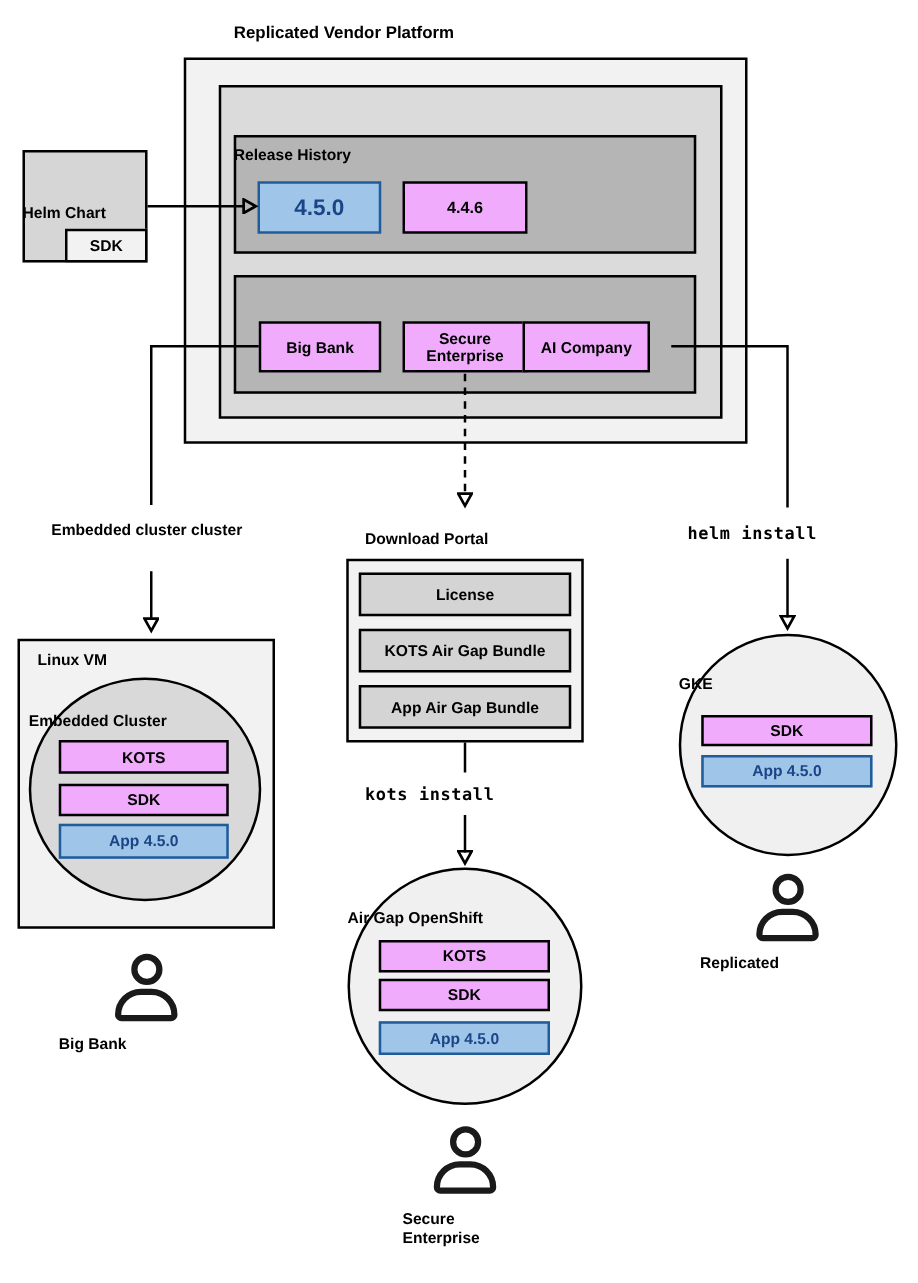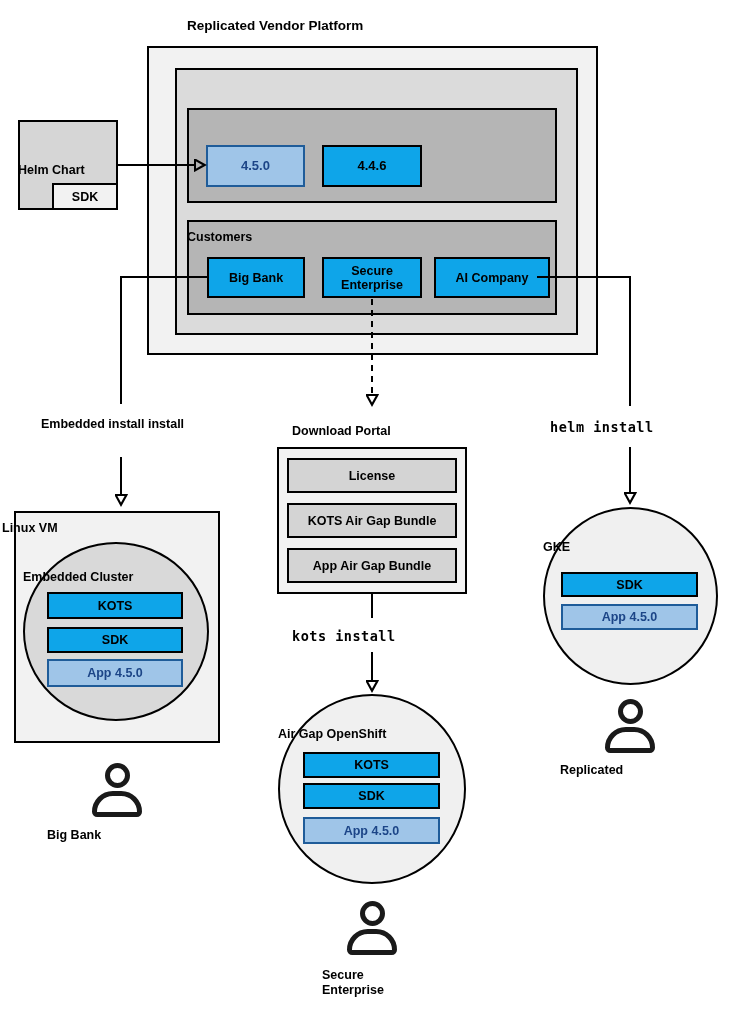--- a/index.html
+++ b/index.html
@@ -9,21 +9,21 @@
     overflow:hidden;
   }
   .box {
     position:absolute; box-sizing:border-box;
     border:2px solid #000;
   }
   .fill-light { background:var(--box-light,#f2f2f2); }
   .fill-mid   { background:var(--box-mid,#d9d9d9); }
   .fill-dark  { background:var(--box-dark,#b5b5b5); }
   .fill-circ  { background:var(--circle-light,#f0f0f0); }
-  .white-box  { background:#0ea5e9; }
+  .white-box  { background:#f0abfc; }
   .hl {
     background:var(--highlight-fill,#9fc5e8);
     border:2px solid var(--highlight-border,#1f5c99);
     color:var(--highlight-text,#1c4587);
   }
   .lbl {
     position:absolute; text-align:left; font-weight:bold;
     font-size:12.5px; line-height:15px;
   }
   .cell {
@@ -55,47 +55,47 @@
 
 <div id="canvas">
 
   <div class="lbl" style="left:187px; top:18px; width:376px; font-size:13.5px;">Replicated Vendor Platform</div>
 
   <div class="box fill-light" style="left:147px; top:46px; width:451px; height:309px;"></div>
 
   <div class="box fill-mid" style="left:175px; top:68px; width:403px; height:267px; background:#dbdbdb;"></div>
 
   <div class="box fill-dark" style="left:187px; top:108px; width:370px; height:95px;"></div>
+  <div class="lbl" style="left:187px; top:117px; width:370px;">Release History</div>
 
-  <div class="box hl cell" style="left:206px; top:145px; width:99px; height:42px; font-size:13px;">4.5.0</div>
+  <div class="box hl cell" style="left:206px; top:145px; width:99px; height:42px; font-size:18px;">4.5.0</div>
   <div class="box white-box cell" style="left:322px; top:145px; width:100px; height:42px; font-size:13px;">4.4.6</div>
 
   <div class="box fill-dark" style="left:187px; top:220px; width:370px; height:95px;"></div>
-  <div class="lbl" style="left:187px; top:230px; width:370px;">Customers</div>
 
   <div class="box white-box cell" style="left:207px; top:257px; width:98px; height:41px;">Big Bank</div>
   <div class="box white-box cell" style="left:322px; top:257px; width:100px; height:41px;">Secure Enterprise</div>
-  <div class="box white-box cell" style="left:434px; top:257px; width:116px; height:41px;">AI Company</div>
+  <div class="box white-box cell" style="left:418px; top:257px; width:102px; height:41px;">AI Company</div>
 
   <div class="box fill-mid" style="left:18px; top:120px; width:100px; height:90px; background:#d6d6d6;"></div>
   <div class="lbl" style="left:18px; top:143px; width:100px;margin-top:20px;">Helm Chart</div>
   <div class="box fill-light cell" style="left:52px; top:183px; width:66px; height:27px;">SDK</div>
 
-  <div class="lbl" style="left:41px; top:417px; width:160px;">Embedded install install</div>
+  <div class="lbl" style="left:41px; top:417px; width:160px;">Embedded cluster cluster</div>
   <div class="lbl" style="left:292px; top:424px; width:160px;">Download Portal</div>
   <div class="lbl mono" style="left:550px; top:420px; width:160px;">helm install</div>
   <div class="lbl mono" style="left:292px; top:629px; width:160px;">kots install</div>
 
   <div class="box fill-light" style="left:277px; top:447px; width:190px; height:147px;"></div>
   <div class="box cell" style="left:287px; top:458px; width:170px; height:35px; background:#d4d4d4;text-align:right;">License</div>
   <div class="box cell" style="left:287px; top:548px; width:170px; height:35px; background:#d4d4d4;">App Air Gap Bundle</div>
   <div class="box cell" style="left:287px; top:503px; width:170px; height:35px; background:#d4d4d4;">KOTS Air Gap Bundle</div>
 
   <div class="box fill-light" style="left:14px; top:511px; width:206px; height:232px;"></div>
-  <div class="lbl" style="left:2px; top:521px; width:209px;">Linux VM</div>
+  <div class="lbl" style="left:14px; top:521px; width:209px;padding-left:16px;">Linux VM</div>
   <div class="box circle fill-mid" style="left:23px; top:542px; width:186px; height:179px;"></div>
   <div class="lbl" style="left:23px; top:570px; width:186px;">Embedded Cluster</div>
   <div class="box white-box cell" style="left:47px; top:592px; width:136px; height:27px;">KOTS</div>
   <div class="box white-box cell" style="left:47px; top:627px; width:136px; height:26px;">SDK</div>
   <div class="box hl cell" style="left:47px; top:659px; width:136px; height:28px;">App 4.5.0</div>
   <div class="person" style="left:87px; top:763px;">
     <div class="head"></div>
     <div class="body"></div>
   </div>
   <div class="lbl" style="left:47px; top:828px; width:140px;">Big Bank</div>

